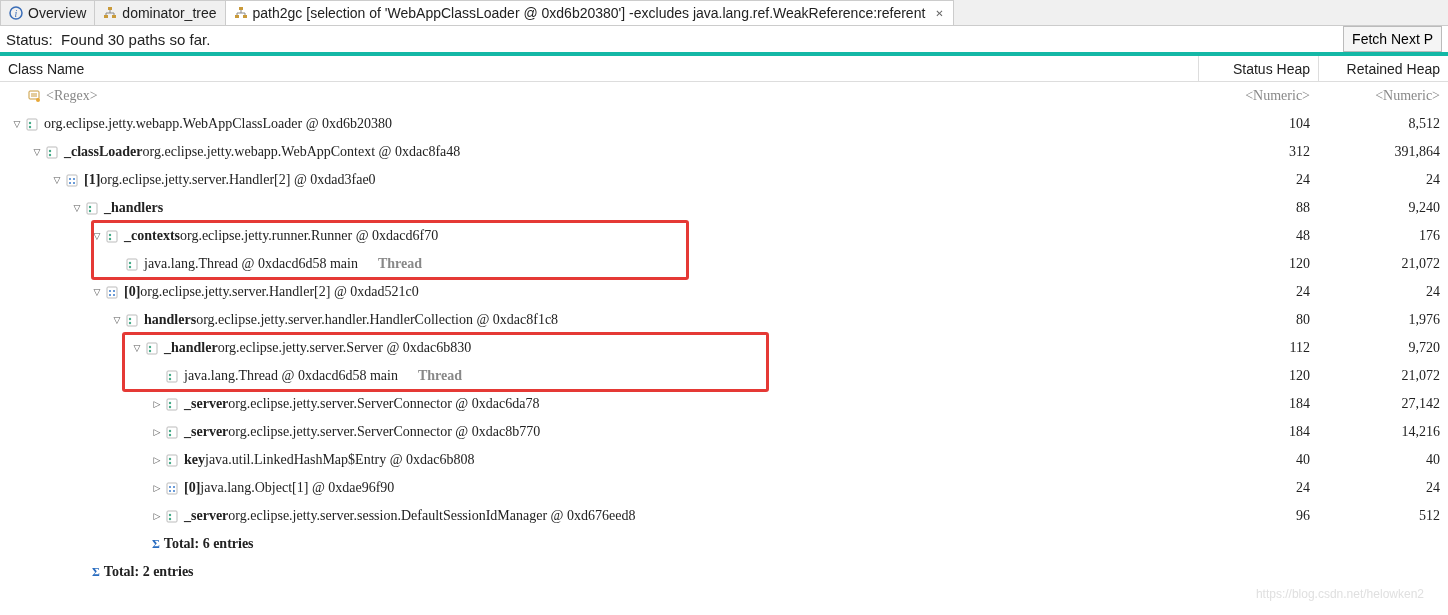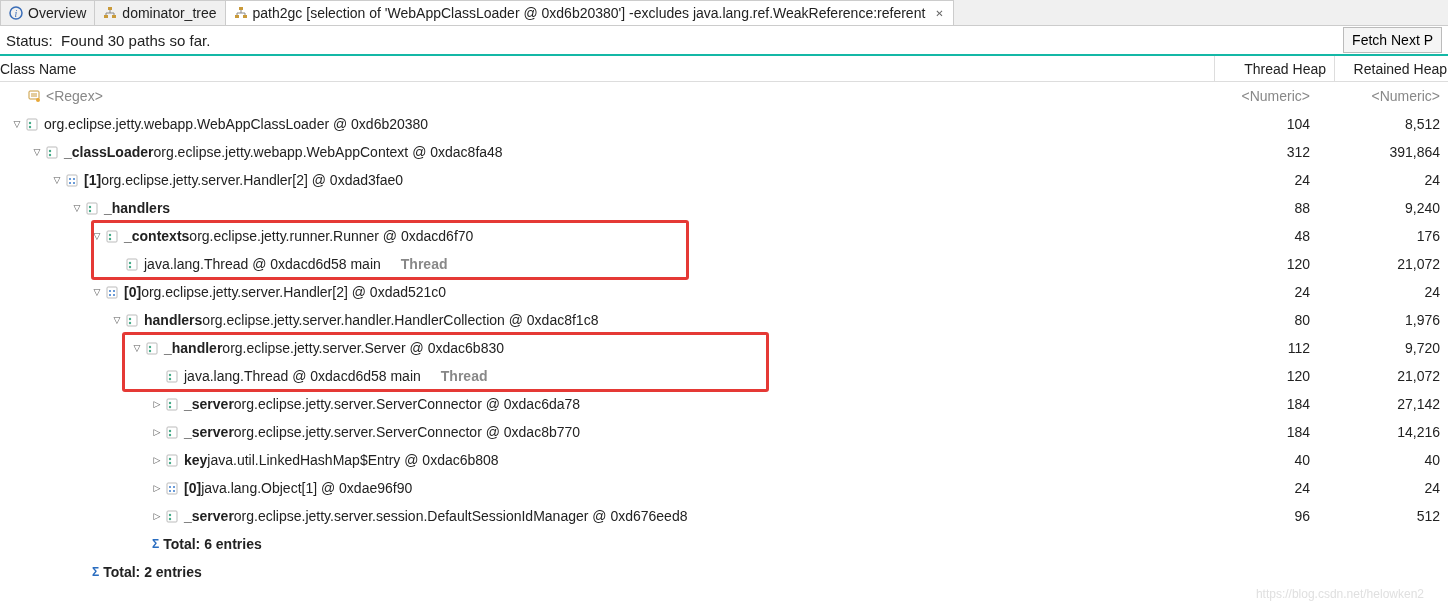--- a/index.html
+++ b/index.html
@@ -2,29 +2,29 @@
 <html><head>
 <meta charset="utf-8">
 <style>
 * { box-sizing: border-box; margin: 0; padding: 0; }
 body { font-family: "Segoe UI", Arial, sans-serif; font-size: 14px; color: #222; background: #fff; overflow: hidden; }
 .tabs { display: flex; height: 26px; background: #f0f0f0; border-bottom: 1px solid #ccc; align-items: flex-end; }
 .tab { display: flex; align-items: center; height: 25px; padding: 0 8px; border: 1px solid #ccc; border-bottom: none; background: #f0f0f0; cursor: pointer; gap: 5px; margin-right: -1px; }
 .tab.active { background: #fff; position: relative; z-index: 1; }
 .tab-icon { width: 14px; height: 14px; display: inline-flex; align-items: center; justify-content: center; }
 .tab-close { width: 10px; height: 10px; font-size: 10px; color: #666; margin-left: 5px; }
-.status-bar { display: flex; align-items: center; justify-content: space-between; height: 30px; padding: 0 6px 0 6px; border-bottom: 2px solid #14b8a6; }
+.status-bar { display: flex; align-items: center; justify-content: space-between; height: 30px; padding: 0 6px 0 6px; border-bottom: 4px solid #14b8a6; }
 .status-text { font-size: 15px; }
 .fetch-btn { border: 1px solid #bbb; background: #f5f5f5; padding: 4px 8px; font-size: 14px; cursor: pointer; }
 .header-row { display: flex; height: 26px; border-bottom: 1px solid #ddd; align-items: center; }
-.col-name { flex: 1; }
+.col-name { flex: 1; padding-left: 8px; }
 .col-shallow { width: 120px; text-align: right; padding-right: 8px; border-left: 1px solid #ddd; height:100%; display:flex; align-items:center; justify-content:flex-end; }
-.col-retained { width: 114px; text-align: right; padding-right: 1px; border-left: 1px solid #ddd; height:100%; display:flex; align-items:center; justify-content:flex-end; }
+.col-retained { width: 130px; text-align: right; padding-right: 8px; border-left: 1px solid #ddd; height:100%; display:flex; align-items:center; justify-content:flex-end; }
 .body-area { height: 525px; overflow: hidden; position: relative; }
-.tree-row { display: flex; height: 28px; align-items: center; }
+.tree-row { display: flex; height: 28px; align-items: center; font-family: Liberation Serif, serif; }
 .tree-name { flex: 1; display: flex; align-items: center; white-space: nowrap; overflow: hidden; }
 .tree-shallow { width: 120px; text-align: right; padding-right: 8px; }
 .tree-retained { width: 130px; text-align: right; padding-right: 8px; }
 .twisty { width: 14px; display: inline-flex; justify-content:center; cursor: pointer; font-size: 9px; color:#555; }
 .node-icon { width: 16px; height: 16px; display: inline-flex; align-items: center; justify-content: center; margin-right: 4px; }
 .placeholder { color: #888; }
 .bold { font-weight: bold; color: #222; }
 .gray-suffix { color: #888; font-weight: bold; margin-left: 20px; }
 .regex-row { color: #888; }
 .totals-row .tree-name { font-weight:bold; }
@@ -79,21 +79,21 @@
 
 <div class="status-bar">
   <div class="status-text">
     <span>Status:</span>&nbsp;&nbsp;<span>Found 30 paths so far.</span>
   </div>
   <button class="fetch-btn">Fetch Next P</button>
 </div>
 
 <div class="header-row">
   <div class="col-name">Class Name</div>
-  <div class="col-shallow">Thread Heap</div>
+  <div class="col-shallow">Status Heap</div>
   <div class="col-retained">Retained Heap</div>
 </div>
 
 <div class="body-area">
 
   <div class="tree-row regex-row">
     <div class="tree-name" style="padding-left:26px;">
       <span class="node-icon">
         <svg width="14" height="14">
             <rect x="2" y="2" width="10" height="8" rx="1" fill="none" stroke="#c99a3a" stroke-width="1"></rect>

